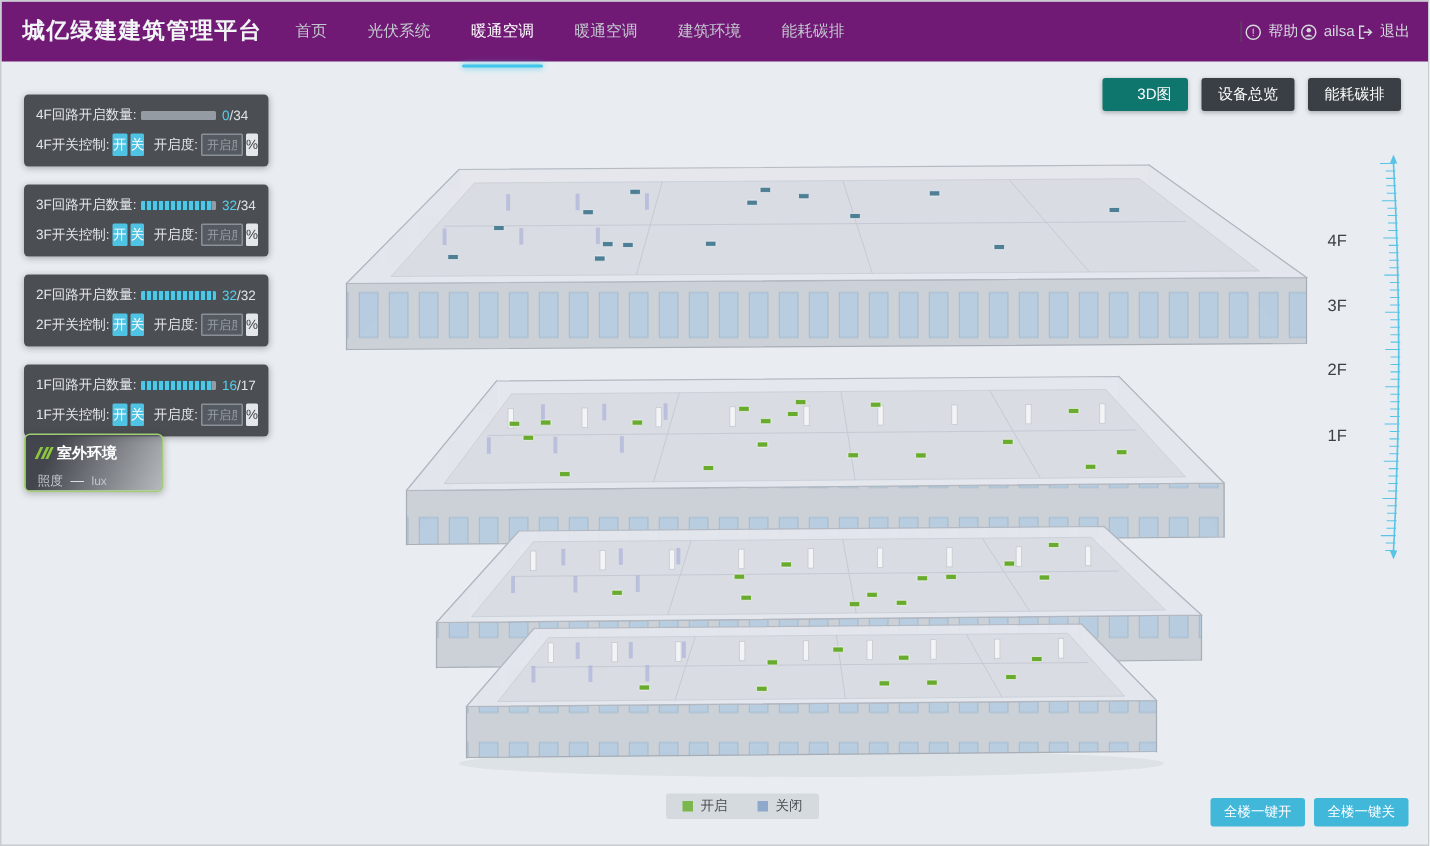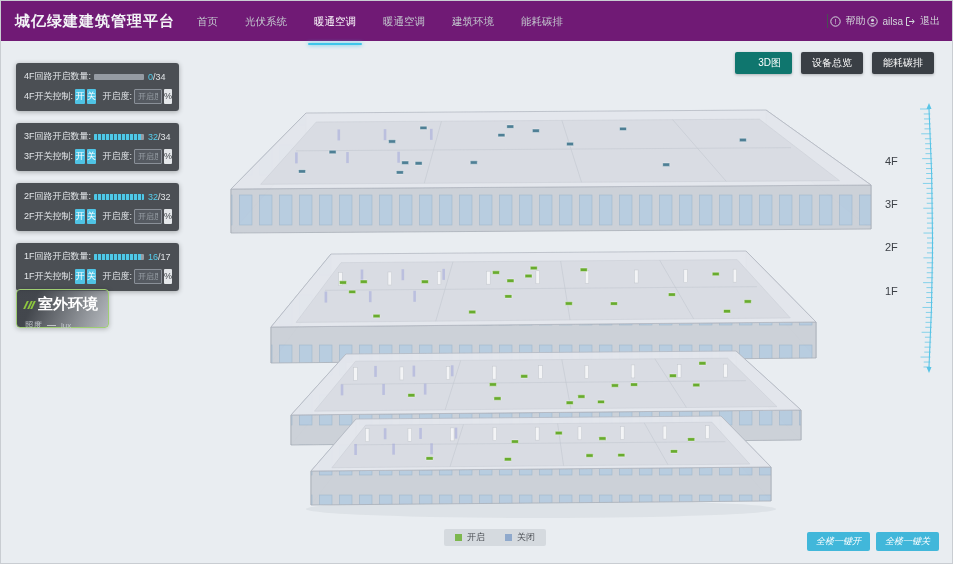--- a/index.html
+++ b/index.html
@@ -52,21 +52,21 @@
   .pct-btn { width:14px; height:15px; line-height:15px; text-align:center; font-size:9px; color:#3c4046;
              background:#e4e7ea; border:none; border-radius:1px; cursor:pointer; margin-left:2px; padding:0; }
 
   
   .outdoor { position:absolute; left:15px; top:288px; width:93px; height:39px; border:1px solid #9fce73;
              border-radius:4px; padding:5px 8px; background:linear-gradient(115deg, rgba(60,64,70,.96) 20%, rgba(120,124,130,.45));
              box-shadow:0 1px 5px rgba(0,0,0,.25); }
   .out-title { display:flex; align-items:center; gap:4px; }
   .slashes { display:flex; gap:1.5px; }
   .slashes i { display:block; width:2px; height:8px; background:#8dc63f; transform:skewX(-25deg); }
-  .out-name { font-size:15px; font-weight:bold; color:#ffffff;font-family:Liberation Mono, monospace; }
+  .out-name { font-size:10px; font-weight:bold; color:#ffffff;font-family:Liberation Mono, monospace; }
   .out-row { margin-top:6px; display:flex; align-items:baseline; gap:5px; }
   .out-mlabel { font-size:8.5px; color:#c2c7cc; }
   .out-mval { font-size:9px; color:#eceef0; }
   .out-munit { font-size:8px; color:#c2c7cc; }
 
   
   .building-wrap { position:absolute; left:195px; top:88px; width:700px; height:432px; }
   .building-wrap svg { display:block; }
 
   
@@ -78,21 +78,21 @@
   
   .legend { position:absolute; left:443px; top:528px; height:17px; display:flex; align-items:center;
             gap:20px; padding:0 11px; background:rgba(209,214,220,.85); border-radius:2px;font-family:Liberation Serif, serif; }
   .legend-item { display:flex; align-items:center; gap:5px; }
   .legend-sq { width:7px; height:7px; }
   .legend-txt { font-size:9px; color:#4a4e54; }
 
   
   .bulk { position:absolute; right:13px; top:531px; display:flex; gap:6px; }
   .bulk-btn { padding:3px 9px; font-size:9px; color:#fff; background:#41b7da; border:none;
-              border-radius:2px; cursor:pointer; white-space:nowrap;font-style:italic; }
+              border-radius:2px; cursor:pointer; white-space:nowrap; }
 </style>
 </head>
 <body>
 
 <div class="app">
 
   <div class="header">
     <div class="brand">城亿绿建建筑管理平台</div>
     <div class="nav">
       <div class="nav-item">首页</div>

